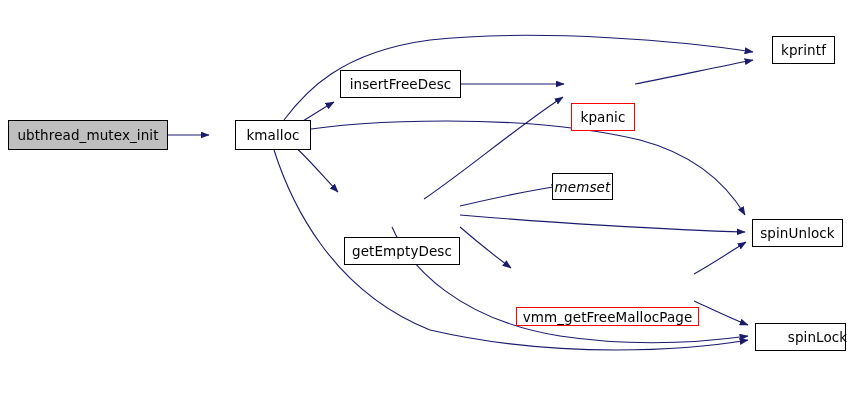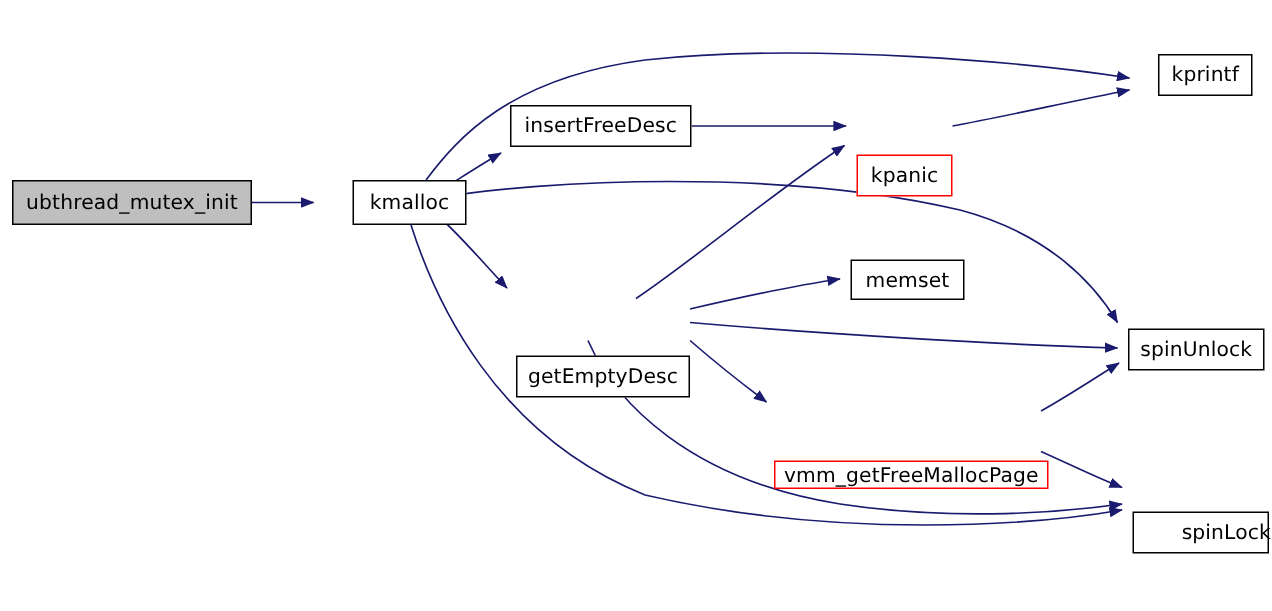--- a/index.html
+++ b/index.html
@@ -57,29 +57,29 @@
       </div>
       <div class="node-label" style="left: 340px; top: 70px; width: 121px; height: 28px;">
         <span>insertFreeDesc</span>
       </div>
       <div class="node-label highlight" style="left: 571px; top: 70px; width: 64px; height: 28px;">
         <span>kpanic</span>
       </div>
       <div class="node-label" style="left: 760px; top: 36px; width: 63px; height: 28px; margin-left: 12px;">
         <span>kprintf</span>
       </div>
-      <div class="node-label" style="left: 567px; top: 173px; width: 76px; height: 27px;">
+      <div class="node-label" style="left: 552px; top: 173px; width: 61px; height: 27px; font-style: italic;">
         <span>memset</span>
       </div>
       <div class="node-label" style="left: 344px; top: 199px; width: 116px; height: 28px; margin-top: 38px;">
         <span>getEmptyDesc</span>
       </div>
       <div class="node-label" style="left: 752px; top: 219px; width: 91px; height: 28px;">
         <span>spinUnlock</span>
       </div>
       <div class="node-label highlight" style="left: 516px; top: 274px; width: 183px; height: 19px;">
         <span>vmm_getFreeMallocPage</span>
       </div>
-      <div class="node-label" style="left: 755px; top: 341px; width: 91px; height: 28px; padding-left: 34px;">
+      <div class="node-label" style="left: 755px; top: 323px; width: 91px; height: 28px; padding-left: 34px;">
         <span>spinLock</span>
       </div>
     </div>
 </div>
 
 </body></html>

